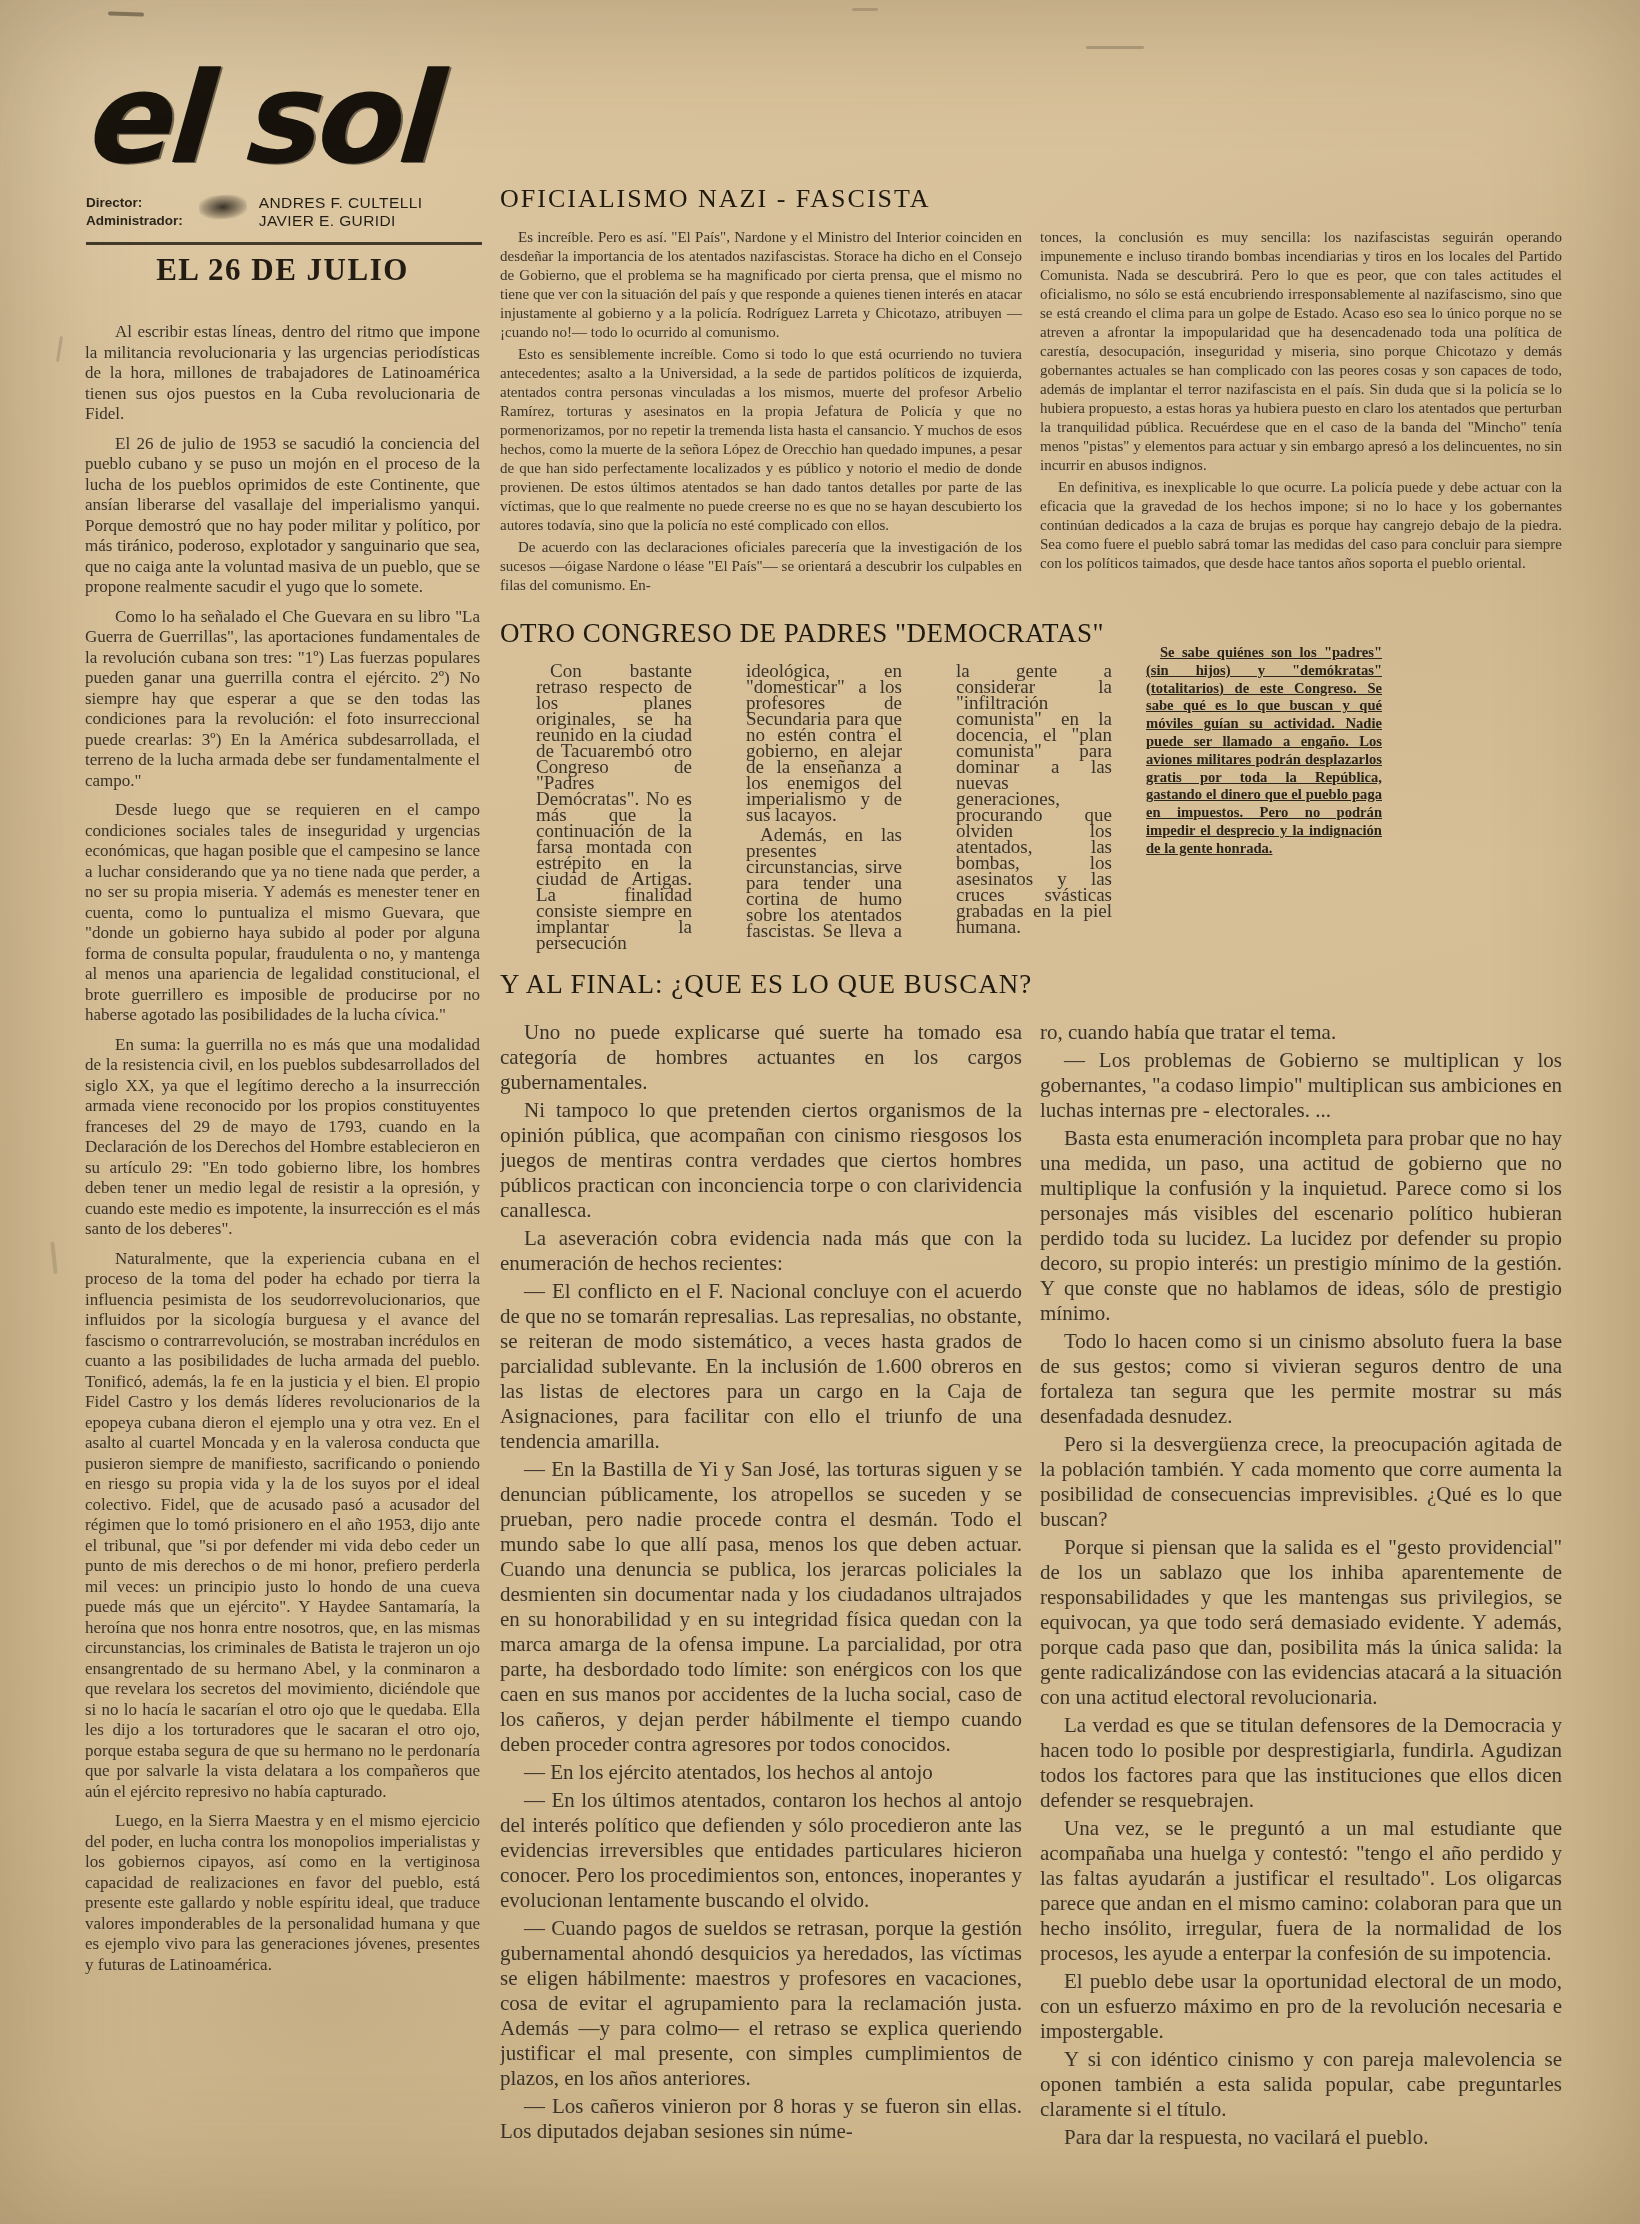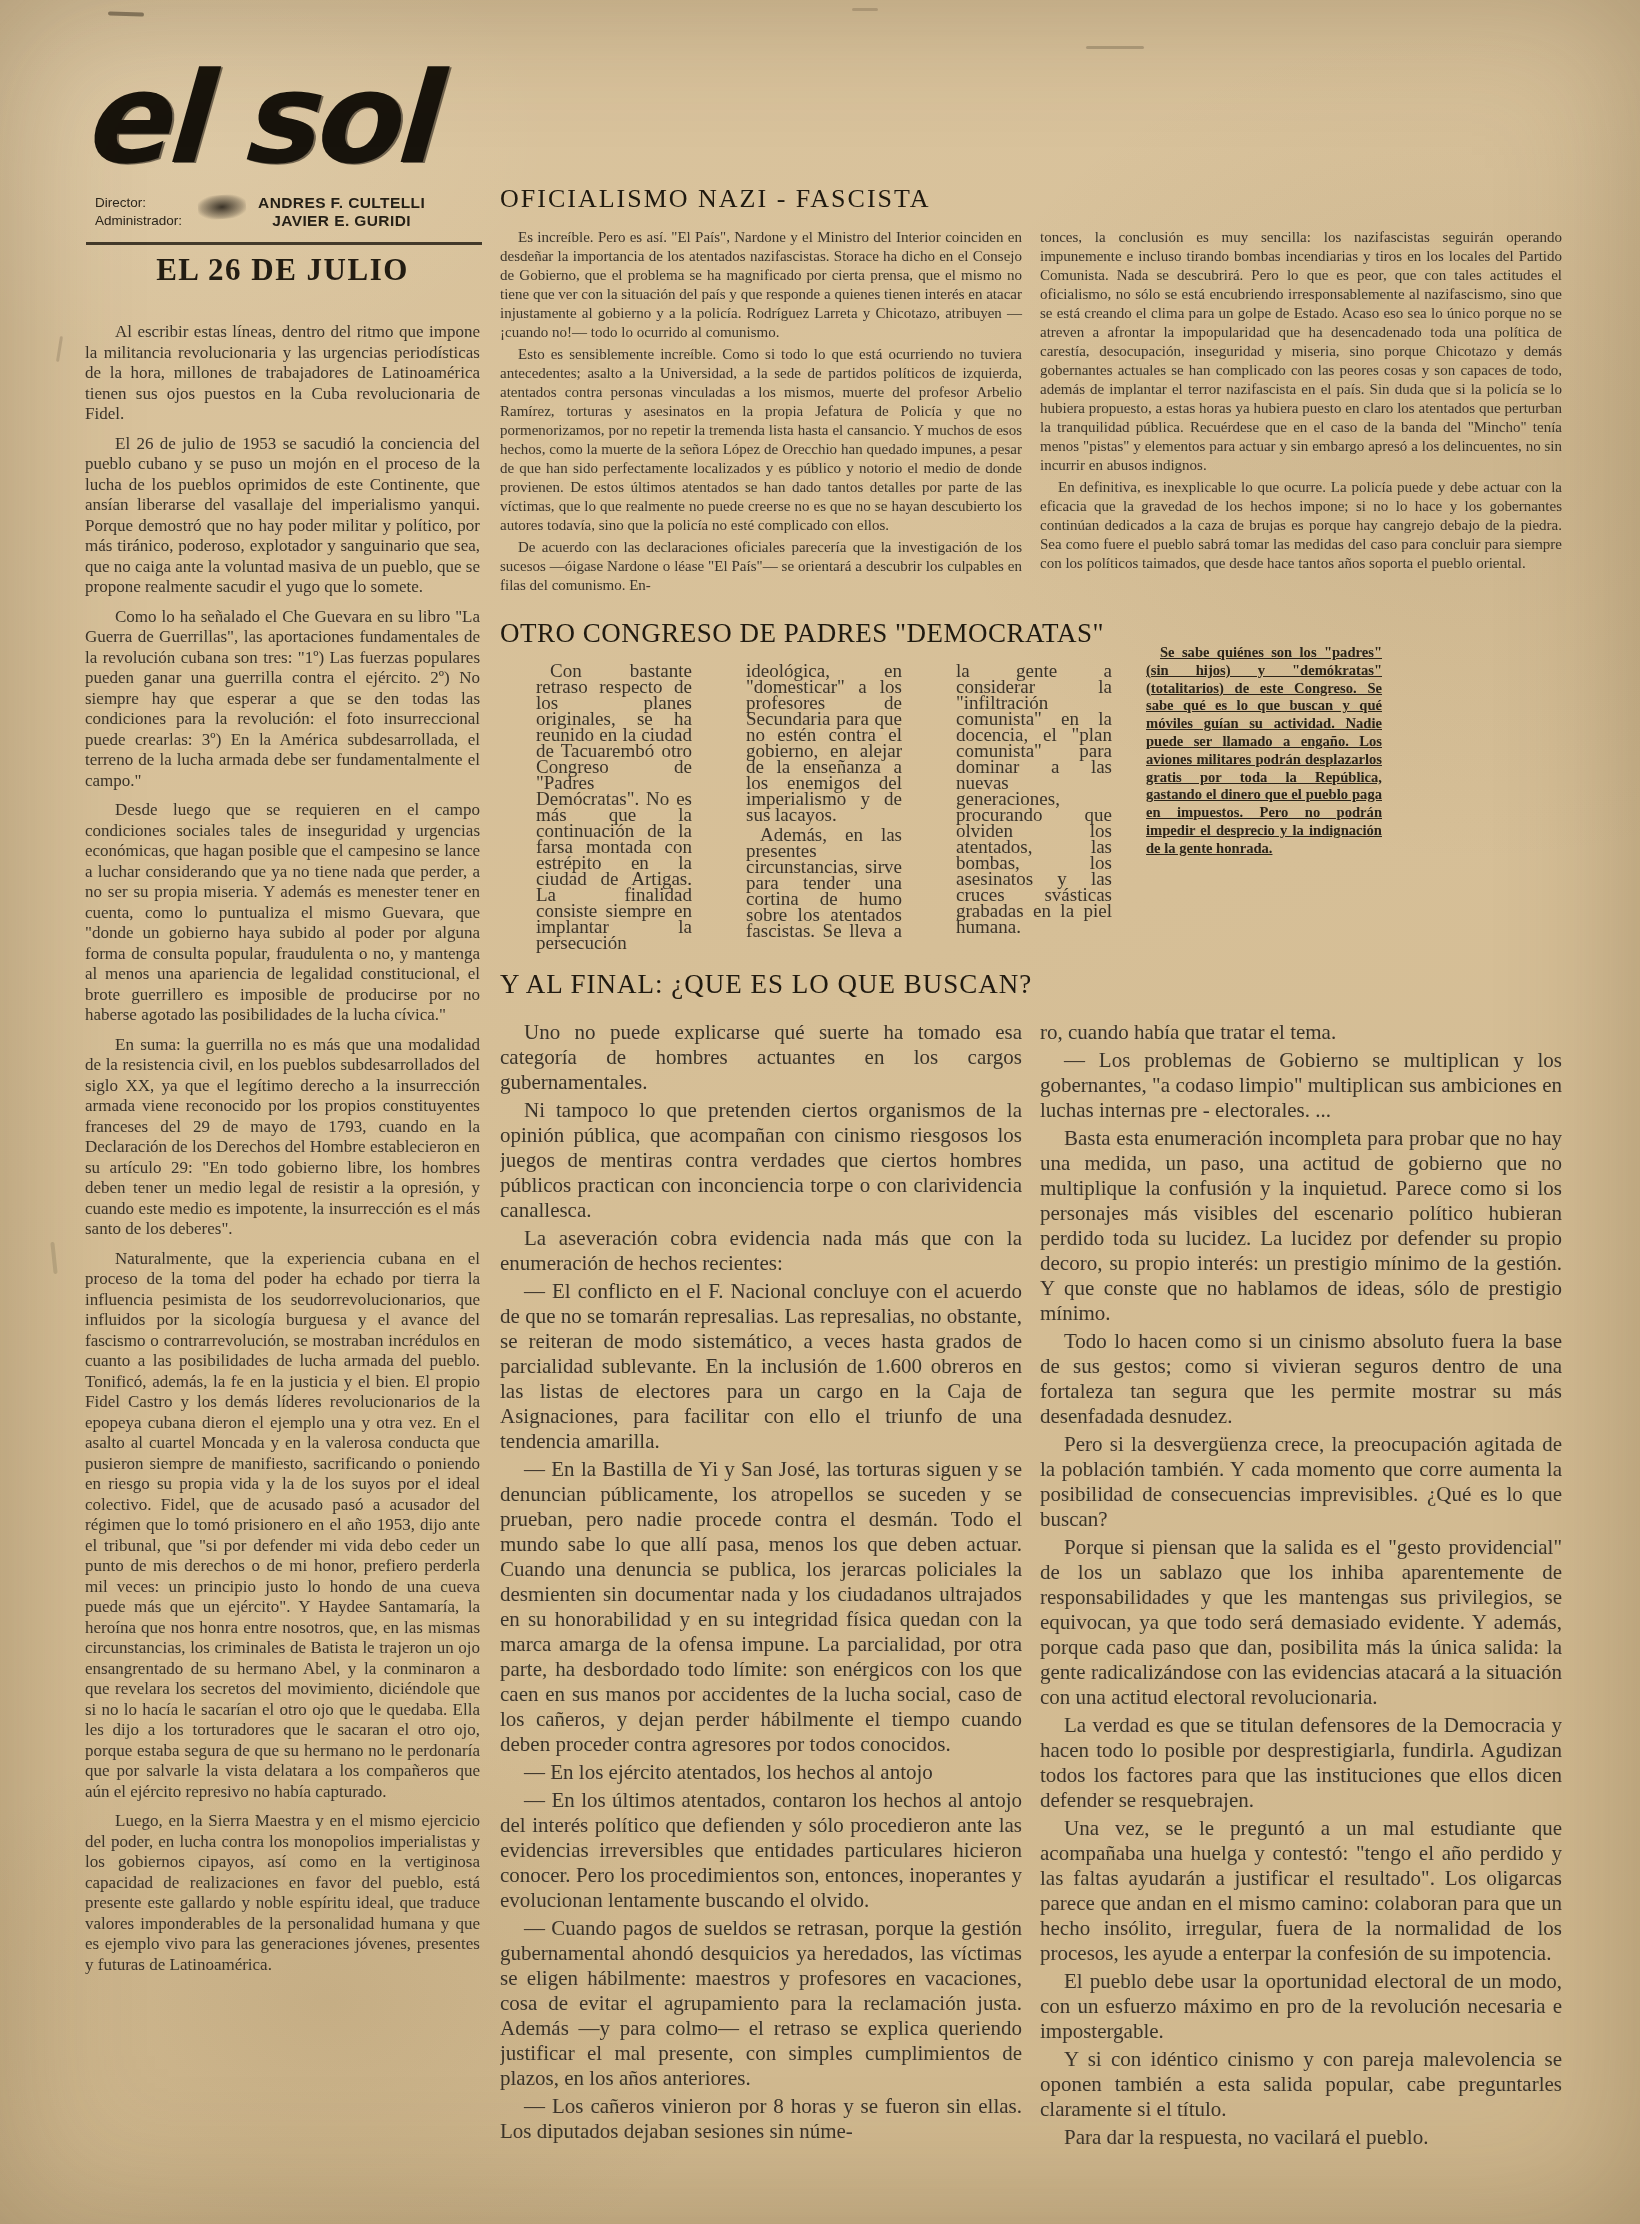--- a/index.html
+++ b/index.html
@@ -23,27 +23,27 @@
   
   .masthead { position:absolute; left:86px; top:56px; width:402px; }
   .logo {
     font-family:"DejaVu Sans", sans-serif; font-weight:bold; font-style:italic;
     font-size:126px; line-height:1.0; letter-spacing:-5px; color:#17130c;
     transform:skewX(-5deg); transform-origin:left bottom;
     text-shadow:2px 1px 0 rgba(23,19,12,0.55);
     white-space:nowrap;
   }
   .staff-row { display:flex; align-items:flex-start; margin-top:12px; font-family:"Liberation Sans", sans-serif; }
-  .staff-labels { font-weight:normal; font-size:13.5px; line-height:18px; color:#2c261d;margin-left:9px; }
+  .staff-labels { font-weight:bold; font-size:13.5px; line-height:18px; color:#2c261d; }
   .smudge {
     width:48px; height:24px; margin:1px 12px 0 16px; flex:none;
     background:radial-gradient(ellipse at 50% 50%, rgba(30,25,18,0.85), rgba(30,25,18,0.25) 60%, transparent 78%);
     transform:rotate(-4deg);
   }
-  .staff-names { font-weight:bold; font-size:15.5px; line-height:18px; letter-spacing:0.4px; color:#241f16;text-align:center; }
+  .staff-names { font-weight:normal; font-size:15.5px; line-height:18px; letter-spacing:0.4px; color:#241f16; }
   .rule { margin-top:12px; width:396px; border-top:3px solid rgba(40,33,22,0.85); }
 
   
   .left-col { position:absolute; left:85px; top:252px; width:395px; height:1905px; overflow:hidden; }
   .left-col h2 {
     text-align:center; font-size:31px; font-weight:bold; letter-spacing:1.5px;
     color:#221c12; margin-bottom:34px;
   }
   .left-col .body p { font-size:17px; line-height:20.5px; text-align:justify; text-indent:30px; margin-bottom:9px; }
 

